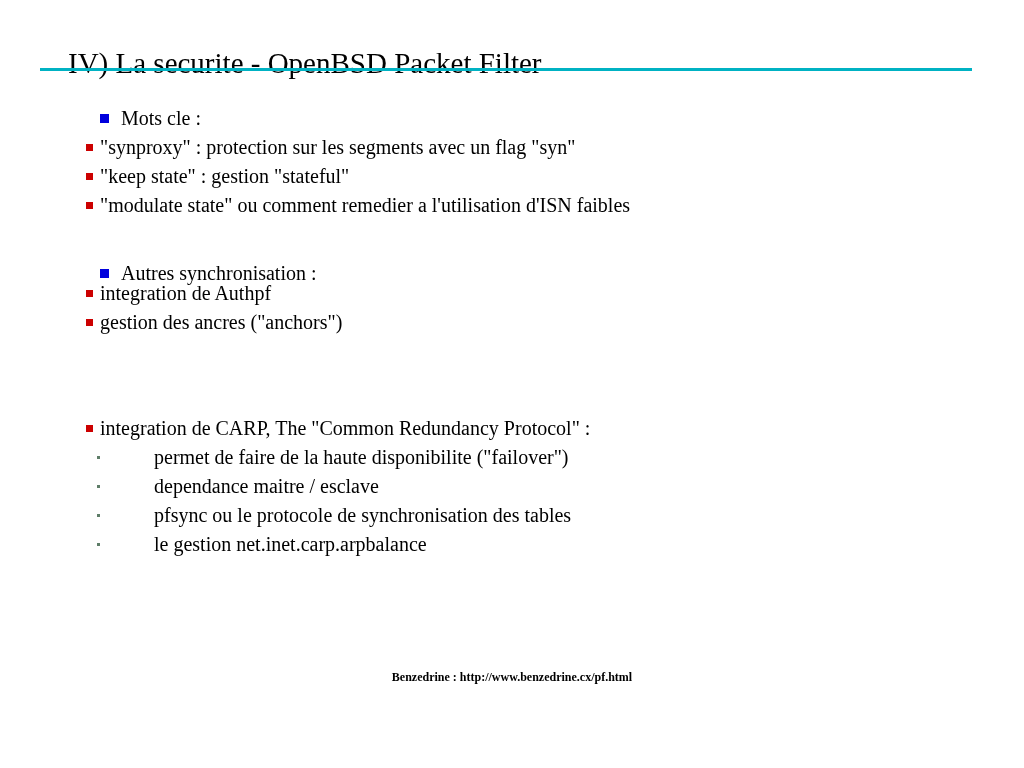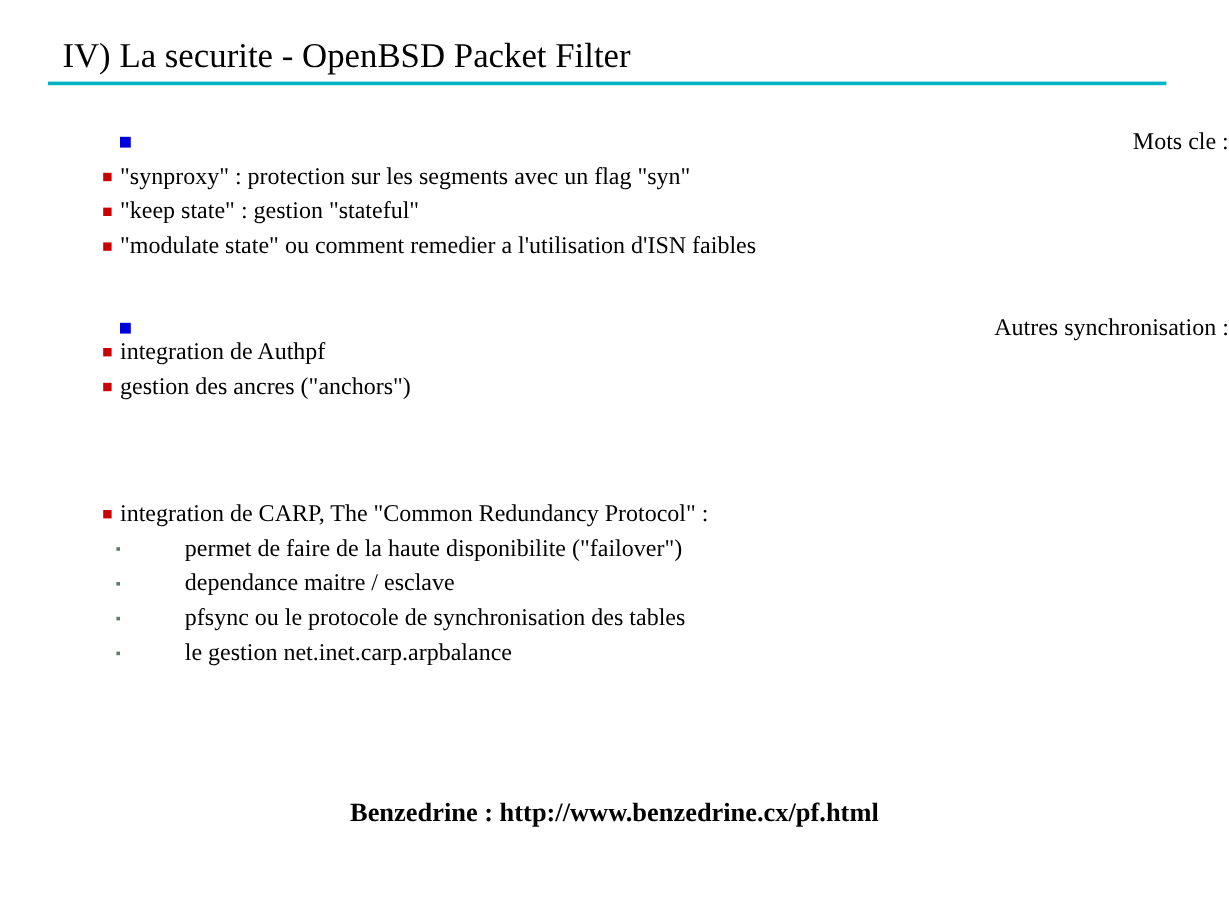--- a/index.html
+++ b/index.html
@@ -6,52 +6,52 @@
   .slide{
     position:relative;
     width:1024px;height:768px;
     background:#fff;
     font-family:"Liberation Serif", serif;
     color:#000;
     overflow:hidden;
   }
   .title{
     position:absolute;left:52px;top:31px;
-    font-size:29px;font-weight:normal;margin:0;
+    font-size:29px;font-weight:normal;margin:16px;
     letter-spacing:0px;white-space:nowrap;
   }
   .rule{
     position:absolute;left:40px;top:68px;
     width:932px;height:3px;
     background:var(--rule,#00b2c3);
   }
   .abs{position:absolute;left:0;right:0;}
   .line{
     display:flex;align-items:flex-start;
     height:29px;white-space:nowrap;
   }
   .line .txt{font-size:20px;line-height:29px;}
-  .l1{padding-left:100px;justify-content:space-between;}
+  .l1{padding-left:100px;}
   .l1 .marker{
     width:9px;height:9px;margin-top:10px;margin-right:12px;
     background:var(--bullet-l1,#0000dd);flex:0 0 auto;
   }
   .l2{padding-left:86px;}
   .l2 .marker{
     width:7px;height:7px;margin-top:11px;margin-right:7px;
     background:var(--bullet-l2,#cc0000);flex:0 0 auto;
   }
   .l3{padding-left:97px;gap:42px;}
   .l3 .marker{
     width:3px;height:3px;margin-top:13px;margin-right:12px;
     background:var(--bullet-l3,#5e7d68);flex:0 0 auto;
   }
   .footer-line{
     position:absolute;left:0;width:1024px;
-    text-align:center;font-size:22px;font-weight:bold;
+    text-align:center;font-size:12px;font-weight:bold;
     line-height:22px;white-space:nowrap;
   }
 </style>
 </head>
 <body>
 
 <div class="slide">
 
   <h1 class="title">IV) La securite - OpenBSD Packet Filter</h1>
   <div class="rule"></div>

